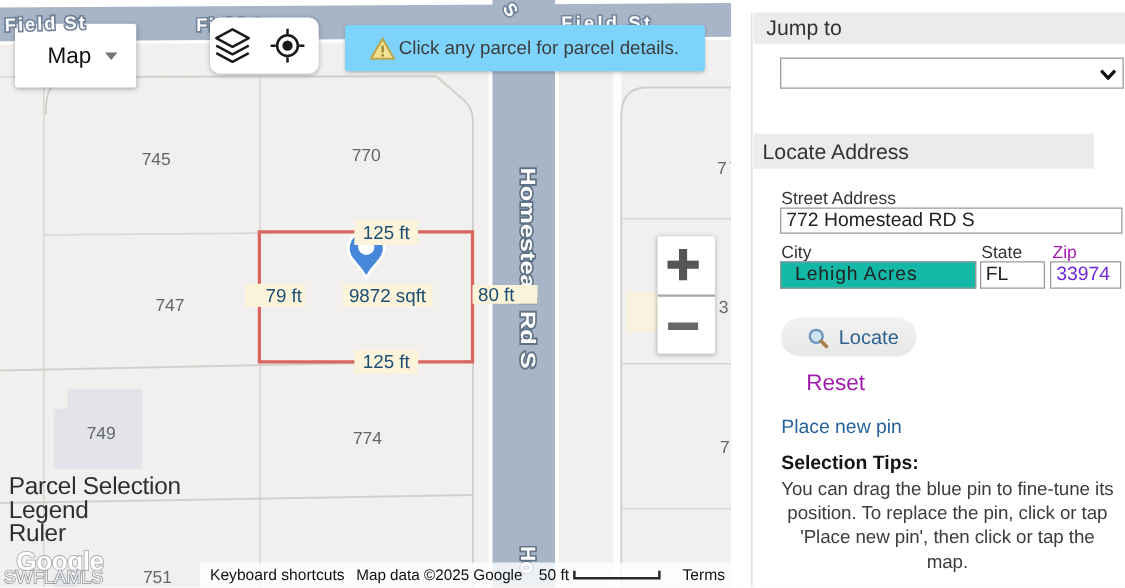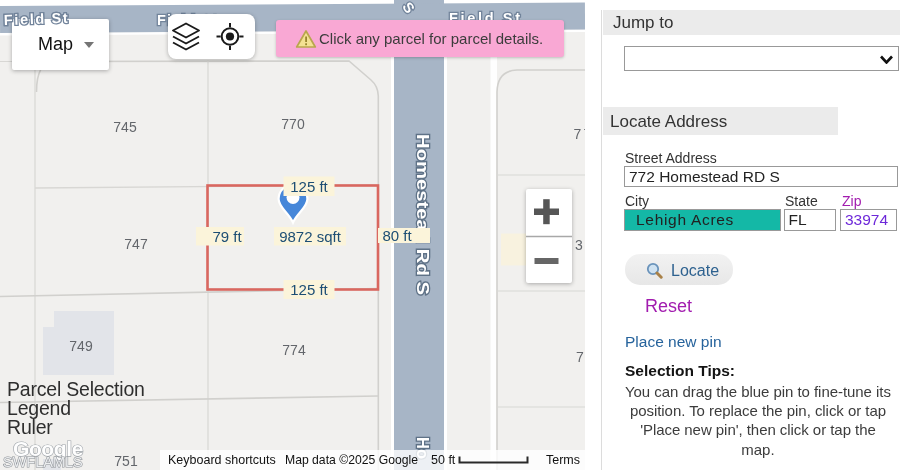--- a/index.html
+++ b/index.html
@@ -162,21 +162,21 @@
   <g stroke="#1a1a1a" fill="none" stroke-width="2">
     <circle cx="62" cy="22.5" r="8.3"></circle>
     <circle cx="62" cy="22.5" r="4.1" fill="#1a1a1a" stroke="none"></circle>
     <line x1="62" y1="9" x2="62" y2="13.2"></line>
     <line x1="62" y1="31.8" x2="62" y2="36"></line>
     <line x1="48.5" y1="22.5" x2="52.7" y2="22.5"></line>
     <line x1="71.3" y1="22.5" x2="75.5" y2="22.5"></line>
   </g>
 </svg>
 
-<div class="ov" style="left:276px;top:20px;width:288px;height:37px;background:#f9a8d4;border-radius:3px;box-shadow:0 1px 3px rgba(0,0,0,0.22);display:flex;align-items:center;">
+<div class="ov" style="left:276px;top:20px;width:288px;height:37px;background:#7dd3fc;border-radius:3px;box-shadow:0 1px 3px rgba(0,0,0,0.22);display:flex;align-items:center;">
 
   <svg width="22" height="20" style="margin-left:19px;" viewBox="0 0 22 20">
     <path d="M 11 2 L 20.3 18 L 1.7 18 Z" fill="#f3e193" stroke="#b9a64e" stroke-width="1.7" stroke-linejoin="round"></path>
     <rect x="10.2" y="7.5" width="1.8" height="5.5" fill="#97852f"></rect>
     <rect x="10.2" y="14.3" width="1.8" height="1.9" fill="#97852f"></rect>
   </svg>
 
   <span style="font-size:15px;color:#3c3c3c;margin-left:2px;">Click any parcel for parcel details.</span>
 </div>
 
@@ -204,21 +204,21 @@
   <div style="position:absolute;left:18px;top:9.5px;width:297px;height:25px;background:#ebebeb;">
     <span style="position:absolute;left:10px;top:3.5px;font-size:17px;color:#333;">Jump to</span>
   </div>
 
   <div style="position:absolute;box-sizing:border-box;left:39px;top:46px;width:275px;height:25px;background:#fff;border:1px solid #999;">
     <svg style="position:absolute;right:5px;top:8px;" width="13" height="9">
       <polyline points="1,1.5 6.5,7.5 12,1.5" fill="none" stroke="#111" stroke-width="2.6"></polyline>
     </svg>
   </div>
 
-  <div style="position:absolute;left:18px;top:106.5px;width:235px;height:28px;background:#ebebeb;">
+  <div style="position:absolute;left:18px;top:106.5px;width:272px;height:28px;background:#ebebeb;">
     <span style="position:absolute;left:7px;top:5px;font-size:17px;color:#333;">Locate Address</span>
   </div>
 
   <div style="position:absolute;left:40px;top:150px;font-size:14px;color:#333;">Street Address</div>
 
   <div style="position:absolute;box-sizing:border-box;left:39px;top:166px;width:274px;height:21px;background:#fff;border:1px solid #999;font-size:15.5px;color:#222;padding-left:4px;line-height:19px;">772 Homestead RD S</div>
 
   <div style="position:absolute;left:40px;top:193px;font-size:14px;color:#333;">City</div>
 
   <div style="position:absolute;left:200px;top:193px;font-size:14px;color:#333;">State</div>

